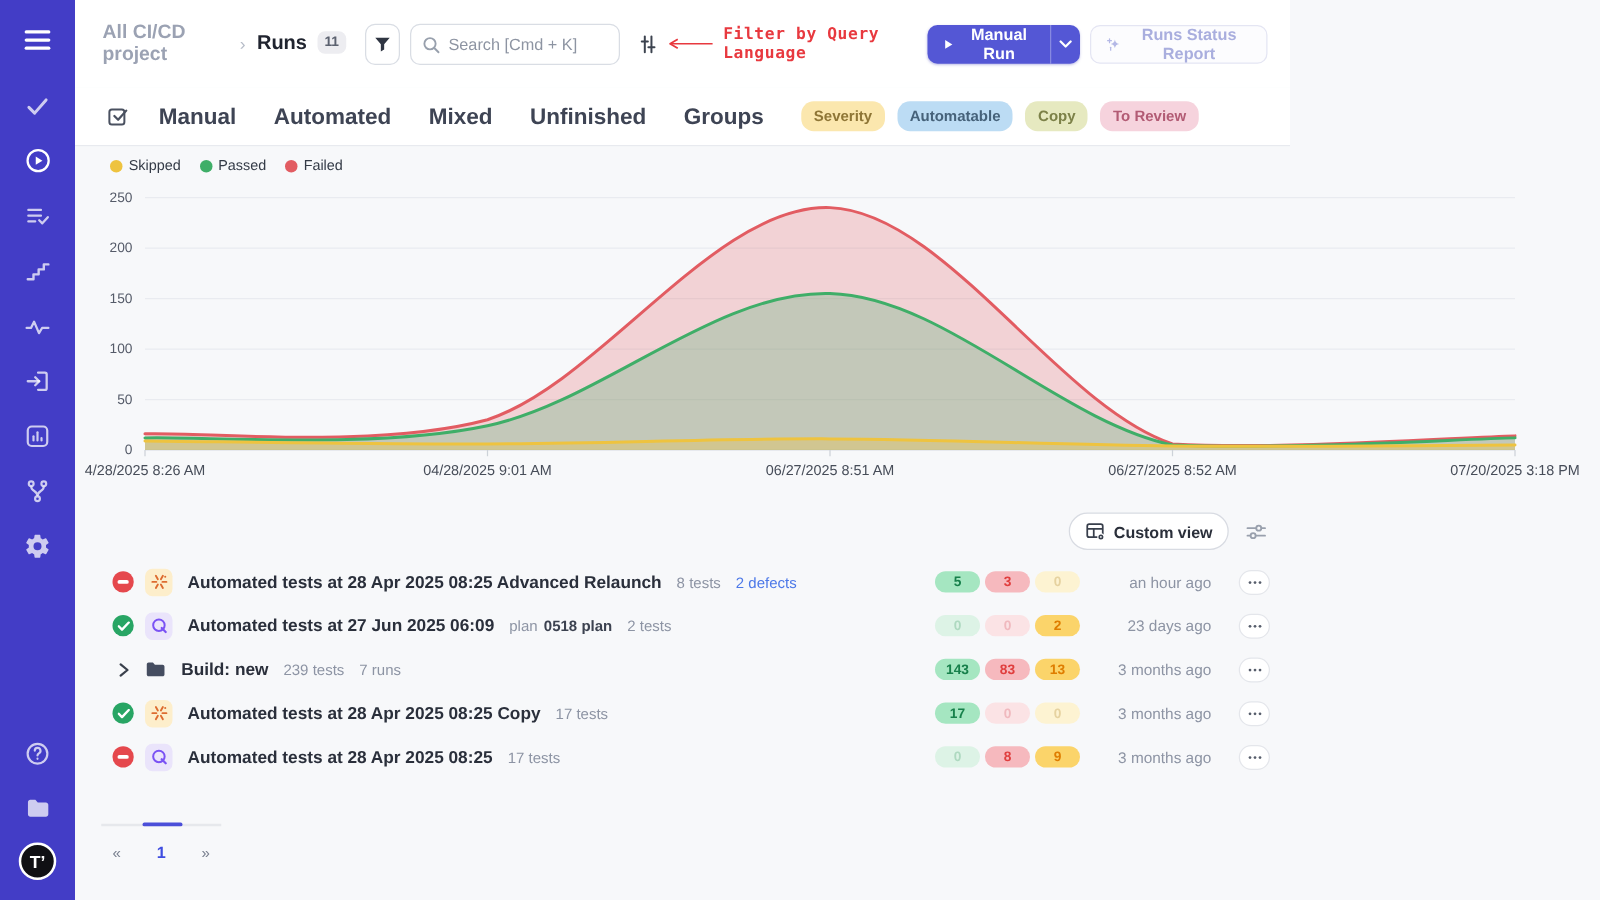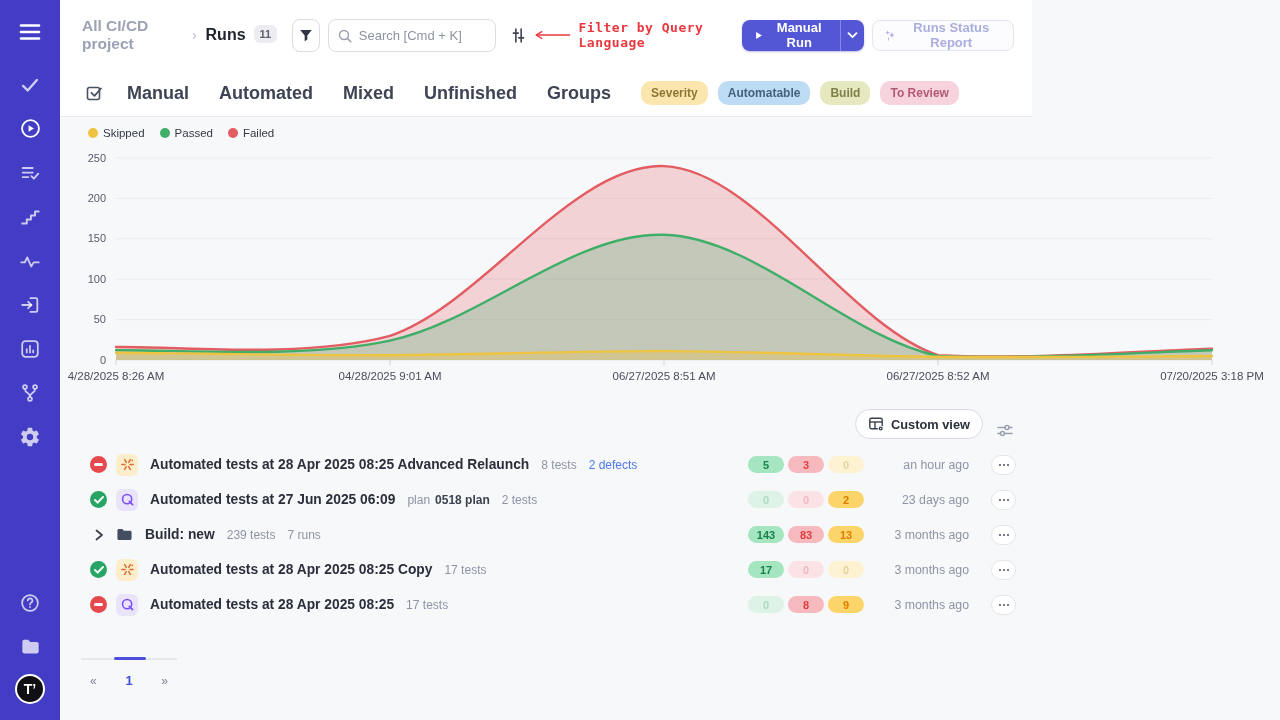--- a/index.html
+++ b/index.html
@@ -56,21 +56,21 @@
   
   .chart-card { padding-top:6px; }
   .legend { display:flex; align-items:center; gap:15px; padding-left:28px; height:20px; }
   .legend-item { display:flex; align-items:center; gap:5px; }
   .legend-dot { width:10px; height:10px; border-radius:50%; }
   .legend-label { font-size:11.5px; color:#333a46; }
   .ax { font-size:11px; fill:#555b69; font-family:"Liberation Sans","DejaVu Sans",sans-serif; }
   .axx { font-size:11.5px; fill:#474d59; font-family:"Liberation Sans","DejaVu Sans",sans-serif; }
 
   
-  .viewbar { display:flex; align-items:flex-end; justify-content:flex-end; gap:13px; padding-right:18px; margin-top:10px; height:30px; }
+  .viewbar { display:flex; align-items:center; justify-content:flex-end; gap:13px; padding-right:18px; margin-top:10px; height:30px; }
   .btn-customview { display:flex; align-items:center; gap:7px; height:30px; padding:0 12px; background:#fff;
     border:1px solid #d8dbe2; border-radius:15px; color:#2a2f3a; font-size:12.8px; font-weight:bold; cursor:pointer; }
 
   
   .runs { margin-top:8px; }
   .run-row { position:relative; height:35px; display:flex; align-items:center; padding-left:30px; }
   .st-circle { width:17px; height:17px; border-radius:50%; display:flex; align-items:center; justify-content:center; flex-shrink:0; }
   .st-failed { background:#e5484d; }
   .st-passed { background:#28a564; }
   .st-bar { width:9px; height:2.6px; border-radius:2px; background:#fff; }
@@ -276,21 +276,21 @@
     </header>
 
     <div class="tabsbar">
       <button class="tabs-icon">
         <svg width="18" height="18" viewBox="0 0 18 18">
           <rect x="2.5" y="3.5" width="12" height="12" rx="2" fill="none" stroke="#4a5160" stroke-width="1.6"></rect>
           <path d="M6.5 8.8 L9.5 11.8 L16 4.5" fill="none" stroke="#4a5160" stroke-width="1.8" stroke-linecap="round" stroke-linejoin="round"></path>
         </svg>
       </button>
       <span id="tab-items"><button class="tab-item">Manual</button><button class="tab-item">Automated</button><button class="tab-item">Mixed</button><button class="tab-item">Unfinished</button><button class="tab-item">Groups</button></span>
-      <span id="tag-pills"><button class="tag-pill" style="background:#fbe7ae;color:#8f7636">Severity</button><button class="tag-pill" style="background:#bcdcf4;color:#46627a">Automatable</button><button class="tag-pill" style="background:#e6e9c0;color:#7c8148">Build</button><button class="tag-pill" style="background:#f6d3dd;color:#b25b74">To Review</button></span>
+      <span id="tag-pills"><button class="tag-pill" style="background:#fbe7ae;color:#8f7636">Severity</button><button class="tag-pill" style="background:#bcdcf4;color:#46627a">Automatable</button><button class="tag-pill" style="background:#e6e9c0;color:#7c8148">Copy</button><button class="tag-pill" style="background:#f6d3dd;color:#b25b74">To Review</button></span>
     </div>
 
     <div class="content">
       <div class="chart-card">
         <div class="legend" id="legend">
             <span class="legend-item">
               <span class="legend-dot" style="background:#eec33f"></span>
               <span class="legend-label">Skipped</span>
             </span>
             <span class="legend-item">

